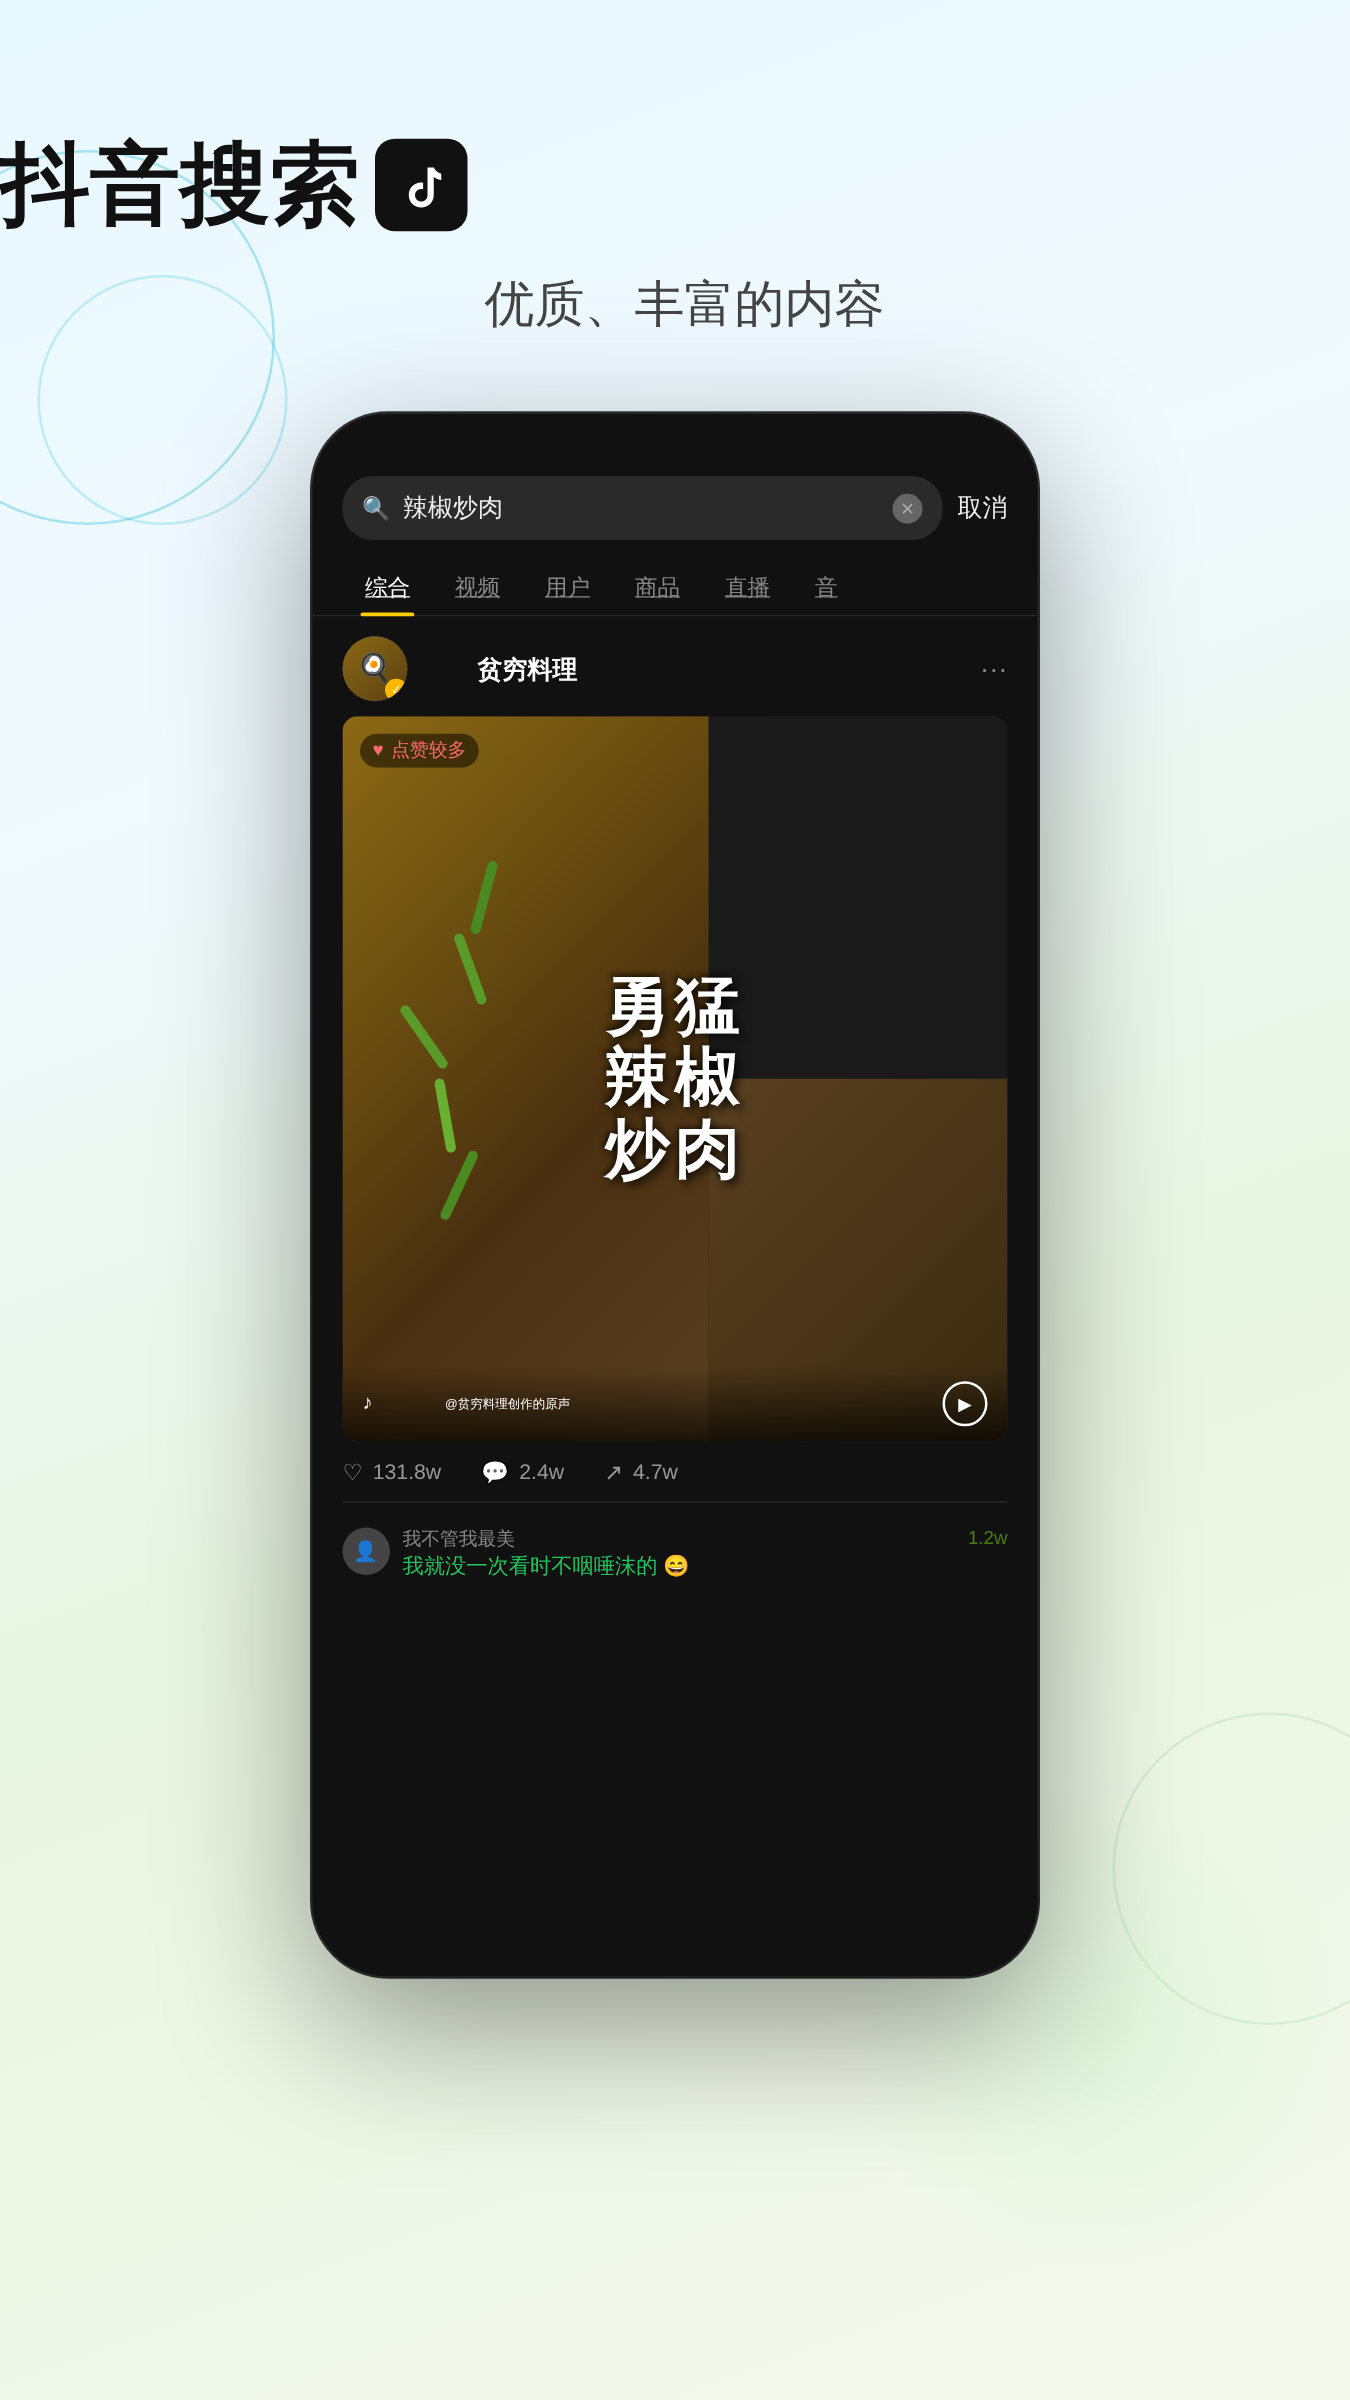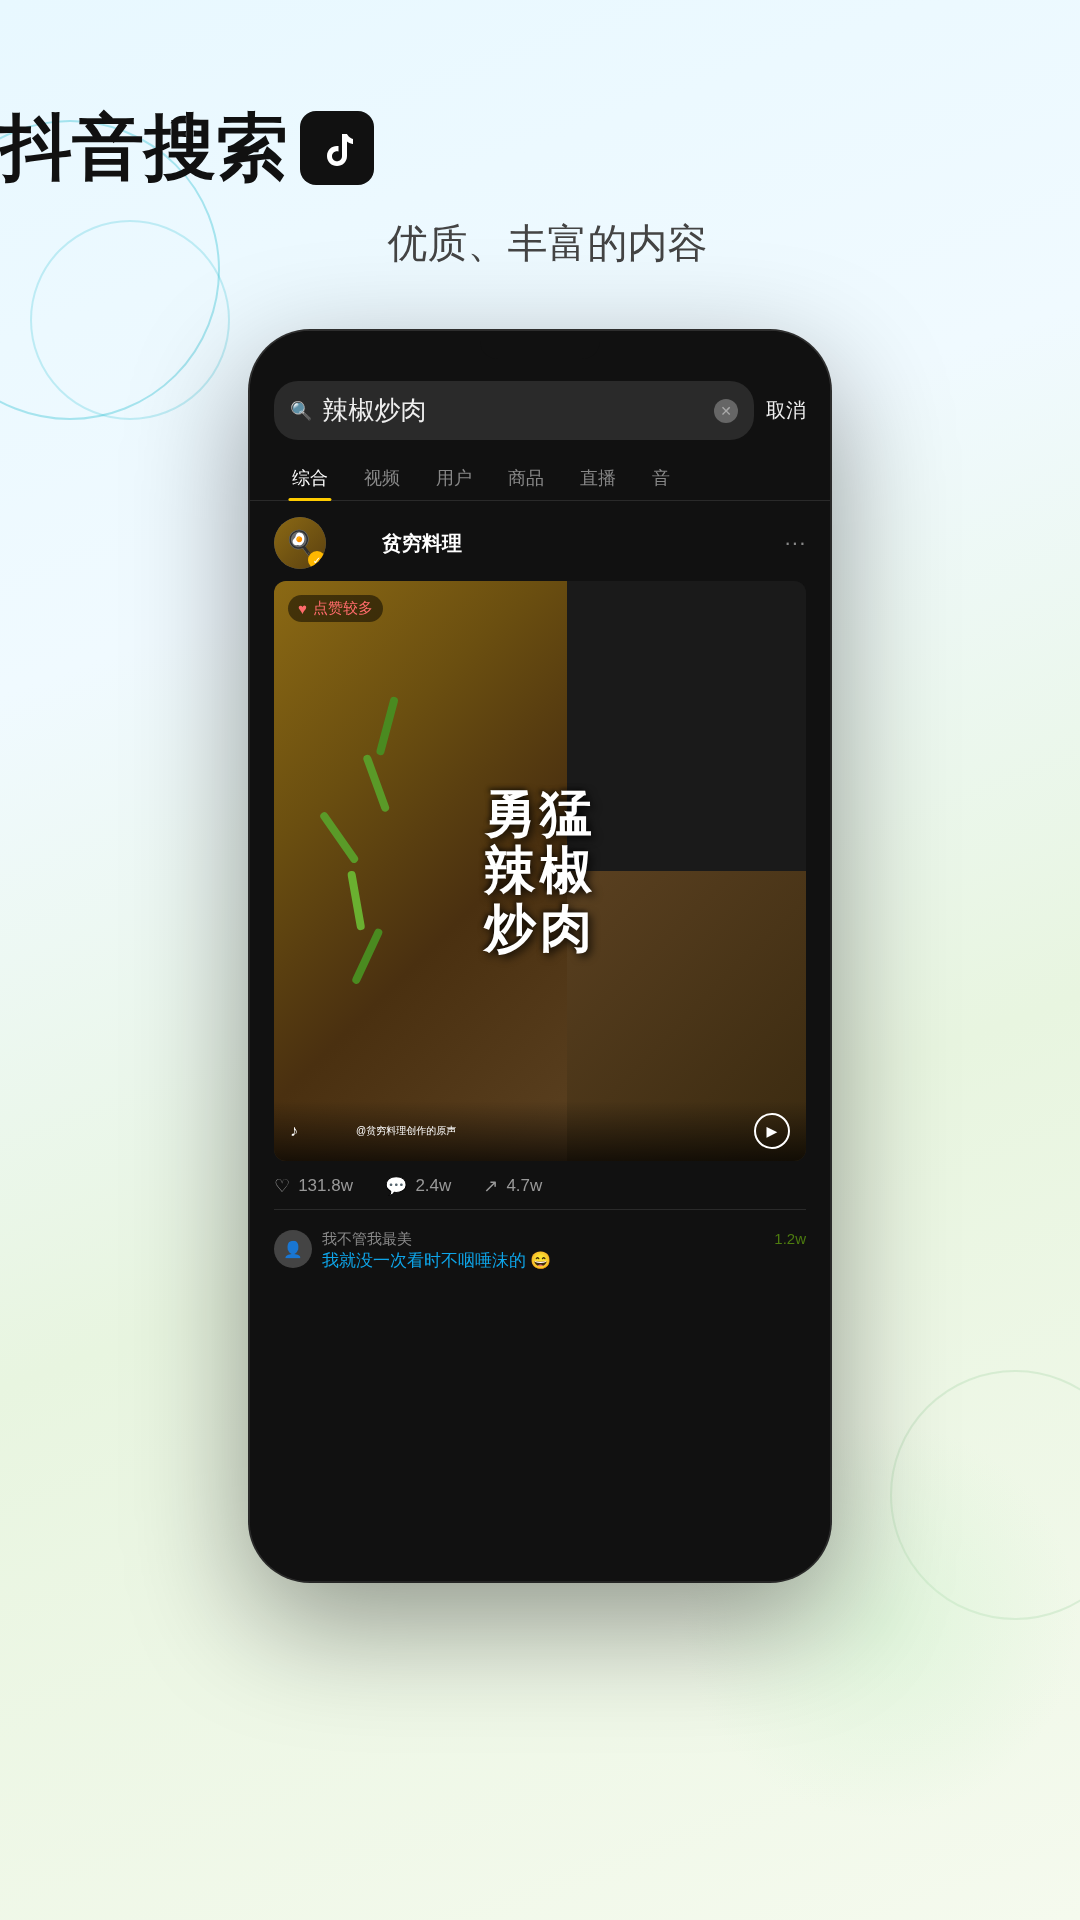--- a/index.html
+++ b/index.html
@@ -134,21 +134,21 @@
       gap: 10px;
     }
 
     .search-icon-inner {
       color: #888;
       font-size: 18px;
     }
 
     .search-text {
       color: #eee;
-      font-size: 26px;
+      font-size: 20px;
       flex: 1;
     }
 
     .clear-btn {
       width: 24px;
       height: 24px;
       background: #666;
       border-radius: 50%;
       display: flex;
       align-items: center;
@@ -169,20 +169,21 @@
       padding: 0 24px;
       border-bottom: 1px solid #2a2a2a;
       gap: 0;
     }
 
     .tab-item {
       padding: 10px 18px;
       font-size: 18px;
       color: #888;
       position: relative;
+      text-decoration: underline;
     }
 
     .tab-item.active {
       color: #fff;
     }
 
     .tab-item.active::after {
       content: '';
       position: absolute;
       bottom: -1px;
@@ -455,21 +456,21 @@
     .comment-content {
       flex: 1;
     }
 
     .comment-user {
       color: #888;
       font-size: 15px;
     }
 
     .comment-text {
-      color: #0ea5e9;
+      color: #22c55e;
       font-size: 17px;
       line-height: 1.4;
     }
 
     .comment-count {
       color: #4d7c0f;
       font-size: 15px;
       margin-left: auto;
     }
 

